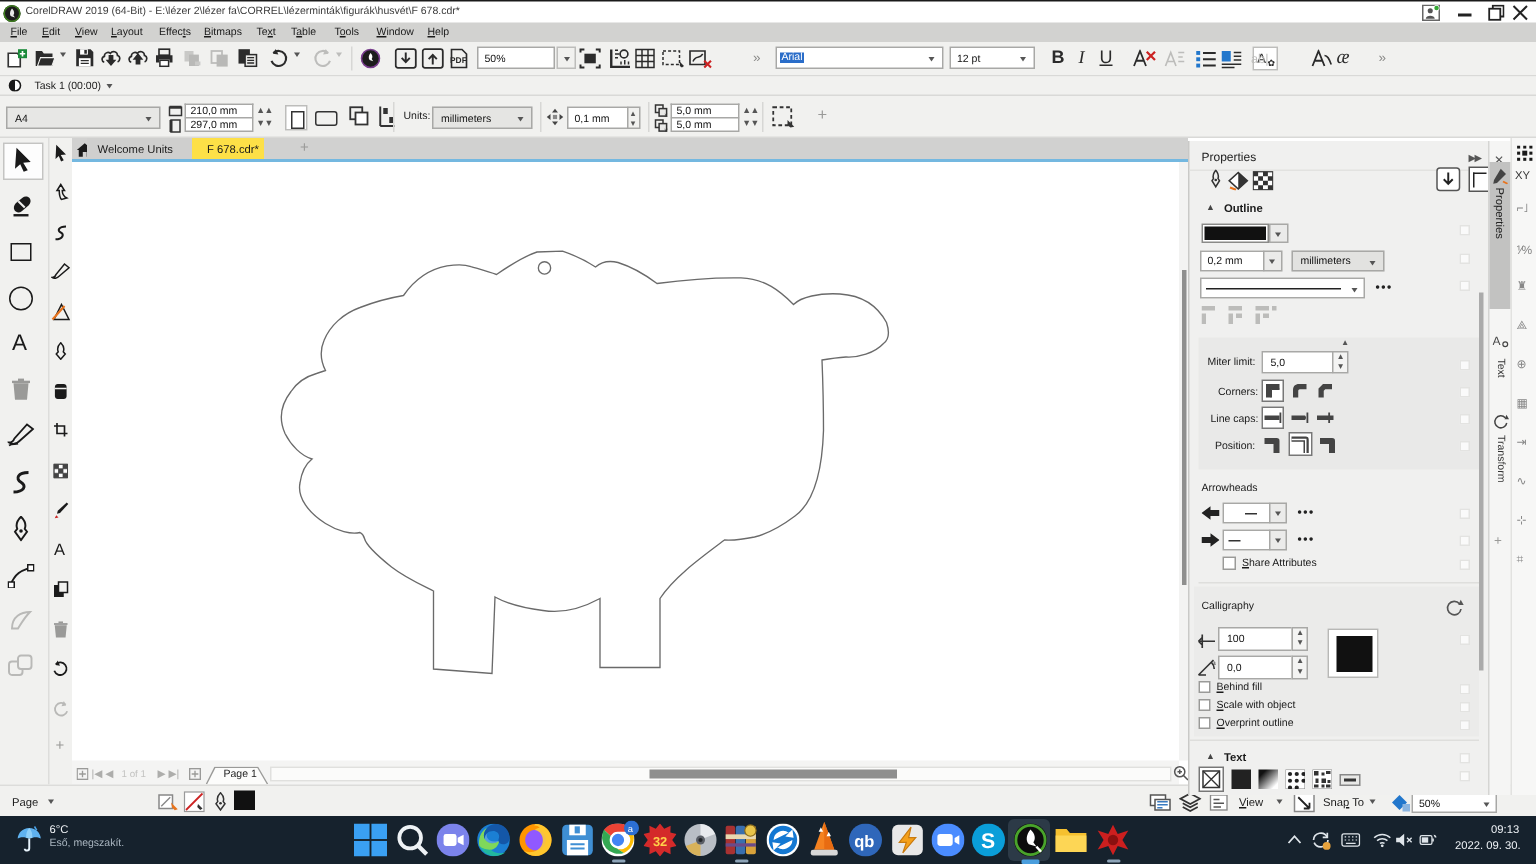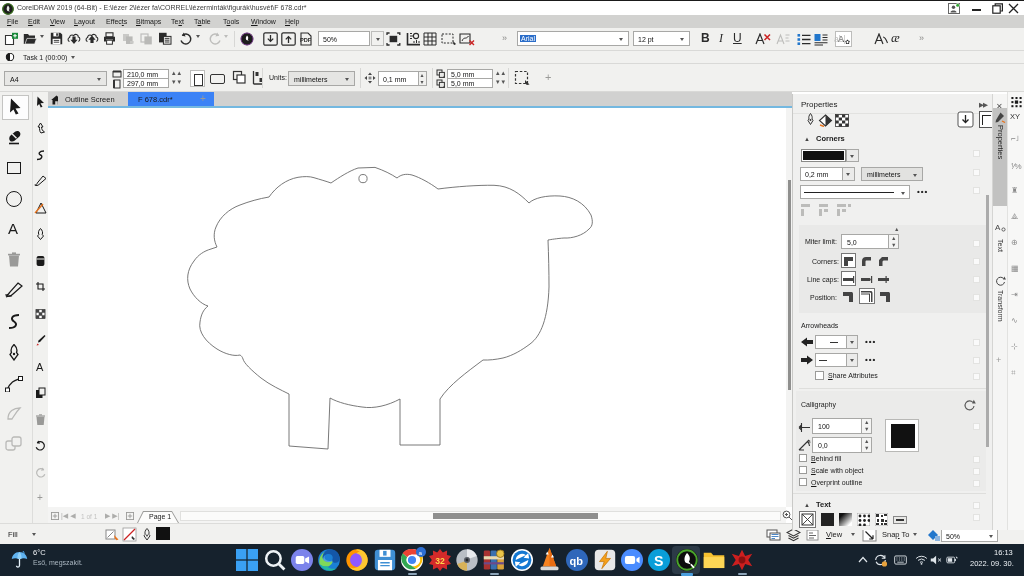--- a/index.html
+++ b/index.html
@@ -413,23 +413,23 @@
       <path d="M9.8 2.8 A4.2 4.2 0 1 0 10.8 7.2" fill="none" stroke="#b9b9b7" stroke-width="1.2"></path>
       <path d="M8.6 0.4 L10.1 3.3 L7 3.8 Z" fill="#b9b9b7"></path>
     </svg>
     <span class="abs tx" style="left:37px;top:400px;font-size:10px;color:#9a9a98">+</span>
   </div>
   <div class="abs" id="tabrow">
     <svg class="abs" style="left:3px;top:3px" width="11" height="10" viewBox="0 0 11 10">
       <path d="M5.5 0.5 L10.8 5 H9.5 V9.5 H6.8 V6.3 H4.2 V9.5 H1.5 V5 H0.2 Z" fill="#1a1a1a"></path>
     </svg>
     <div class="abs" style="left:10px;top:0;width:70px;height:14px;background:#cfcfce">
-        <span class="abs tx" style="left:7px;top:3px;font-size:7.5px;color:#1a1a1a">Outline Screen</span>
-      </div>
-    <div class="abs" style="left:80px;top:0;width:86px;height:14px;background:#3b82f6">
+        <span class="abs tx" style="left:7px;top:3px;font-size:7.5px;color:#1a1a1a">Welcome Units</span>
+      </div>
+    <div class="abs" style="left:80px;top:0;width:48px;height:14px;background:#fde047">
         <span class="abs tx" style="left:10px;top:3px;font-size:7.5px;color:#1a1a1a">F 678.cdr*</span>
       </div>
     <span class="abs tx" style="left:152px;top:1px;font-size:10px;color:#9a9a98">+</span>
   </div>
   <div class="abs" id="blueline"></div>
   <div class="abs" id="canvas">
     <svg class="abs" style="left:0;top:0" width="738" height="399" viewBox="0 0 738 399">
       <g fill="none" stroke="#6a6a6a" stroke-width="0.9">
       <path d="M283 75
         C 291 69.5 301 63 310 60
@@ -491,21 +491,21 @@
     <div class="abs" style="left:90px;top:5px;width:40px;height:11px;background:#fcfcfb;clip-path:polygon(5.6px 0,33.6px 0,40px 11px,0 11px)"></div>
     <span class="abs tx" style="left:101px;top:6px;font-size:7px;color:#1a1a1a">Page 1</span>
   </div>
   <div class="abs" style="left:180px;top:511px;width:601px;height:10px;background:#fbfbfa;border:1px solid #e0e0de;box-sizing:border-box"></div>
   <div class="abs" id="hthumb"></div>
   <svg class="abs" style="left:782px;top:510px;z-index:2" width="11" height="11" viewBox="0 0 11 11">
     <circle cx="4.5" cy="4.5" r="3.4" fill="none" stroke="#555" stroke-width="1"></circle>
     <path d="M3 4.5 H6 M4.5 3 V6 M7 7 L10 10" stroke="#555" stroke-width="1" fill="none"></path>
   </svg>
   <div class="abs" id="statusbar">
-    <span class="abs tx" style="left:8px;top:6px;font-size:7.5px;color:#1a1a1a">Fill</span>
+    <span class="abs tx" style="left:8px;top:6px;font-size:7.5px;color:#1a1a1a">Page</span>
     <div class="arrow-dn" style="left:32px;top:9px"></div>
     <svg class="abs" style="left:105px;top:3px" width="15" height="15" viewBox="0 0 15 15">
       <rect x="1" y="3" width="9" height="9" fill="#fff" stroke="#888" stroke-width="1"></rect>
       <path d="M2.5 10.5 L8.5 4.5" stroke="#888" stroke-width="1"></path>
       <path d="M9 8 L13.5 12.5 L11.5 13.2 L9.8 11.5 Z" fill="#e8731c"></path>
     </svg>
     <svg class="abs" style="left:122px;top:3px" width="15" height="15" viewBox="0 0 15 15">
       <rect x="1" y="1" width="13" height="13" fill="#fff" stroke="#999" stroke-width="0.8"></rect>
       <path d="M2 13 L13 2" stroke="#cc2222" stroke-width="1.2"></path>
       <path d="M10 9 L13 12 L11.5 13 L9.5 11 Z" fill="#333"></path>
@@ -571,21 +571,21 @@
     </svg>
     <svg class="abs" style="left:164px;top:17px" width="17" height="17" viewBox="0 0 17 17">
       <rect x="1" y="1" width="15" height="15" rx="2" fill="#fff" stroke="#555" stroke-width="1"></rect>
       <path d="M8.5 4 V11 M5.5 8.5 L8.5 11.5 L11.5 8.5" fill="none" stroke="#222" stroke-width="1.3"></path>
     </svg>
     <div class="abs" style="left:186px;top:17px;width:15px;height:17px;background:#fff;border:1px solid #555;box-sizing:border-box">
       <div class="abs" style="left:2px;top:3px;width:8px;height:9px;border:1.2px solid #222;border-right:none;border-bottom:none"></div>
       <circle></circle>
     </div>
     <span class="abs tx" style="left:11px;top:42px;font-size:6px;color:#444">▲</span>
-    <span class="abs tx" style="left:23px;top:40px;font-size:7.5px;font-weight:bold;color:#1a1a1a">Corners</span>
+    <span class="abs tx" style="left:23px;top:40px;font-size:7.5px;font-weight:bold;color:#1a1a1a">Outline</span>
     <div class="abs" style="left:8px;top:55px;width:45px;height:13px;background:#fff;border:1px solid #8a8a88;box-sizing:border-box">
         <div class="abs" style="left:1px;top:1px;right:1px;bottom:1px;background:#111"></div>
       </div>
     <div class="abs" style="left:53px;top:55px;width:13px;height:13px;background:#ebebea;border:1px solid #a8a8a6;box-sizing:border-box">
         <div class="arrow-dn" style="left:3px;top:5px"></div>
       </div>
     <div class="field" style="left:7px;top:73px;width:43px;height:14px">
         <span class="abs" style="left:4px;top:3px">0,2 mm</span>
       </div>
     <div class="abs" style="left:49px;top:73px;width:13px;height:14px;background:#ebebea;border:1px solid #a8a8a6;box-sizing:border-box">
@@ -985,16 +985,16 @@
     <svg class="abs" style="left:930px;top:11px" width="13" height="10" viewBox="0 0 17 13">
       <path d="M1 4.5 H4 L8 1 V12 L4 8.5 H1 Z" fill="#dfe5ea"></path>
       <path d="M10.5 4.5 L14.5 8.5 M14.5 4.5 L10.5 8.5" stroke="#dfe5ea" stroke-width="1.2"></path>
     </svg>
     <svg class="abs" style="left:946px;top:11px" width="13" height="10" viewBox="0 0 18 14">
       <rect x="1" y="3" width="11" height="8" rx="1.5" fill="none" stroke="#dfe5ea" stroke-width="1.2"></rect>
       <rect x="2.5" y="4.5" width="6" height="5" fill="#dfe5ea"></rect>
       <path d="M13 5.5 V8.5" stroke="#dfe5ea" stroke-width="1.5"></path>
       <path d="M13.5 2 C15.5 2 16.5 3.5 16 5 L14.5 4.5 Z" fill="#dfe5ea"></path>
     </svg>
-    <span class="abs tx" style="left:994px;top:4px;font-size:7.5px;color:#eef2f6">16:13</span>
+    <span class="abs tx" style="left:994px;top:4px;font-size:7.5px;color:#eef2f6">09:13</span>
     <span class="abs tx" style="left:970px;top:15px;font-size:7.5px;color:#eef2f6">2022. 09. 30.</span>
   </div>
 </div>
 
 </body></html>

